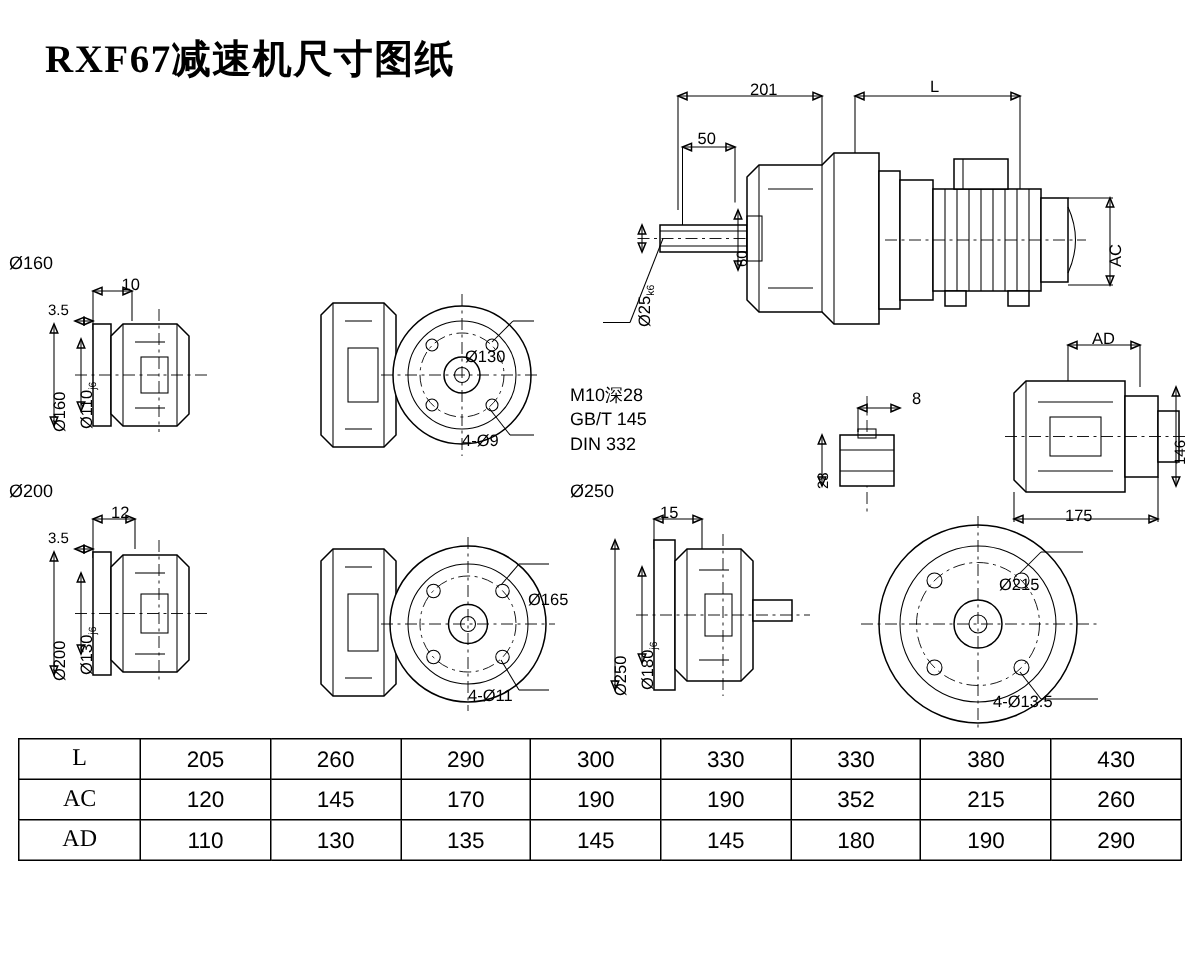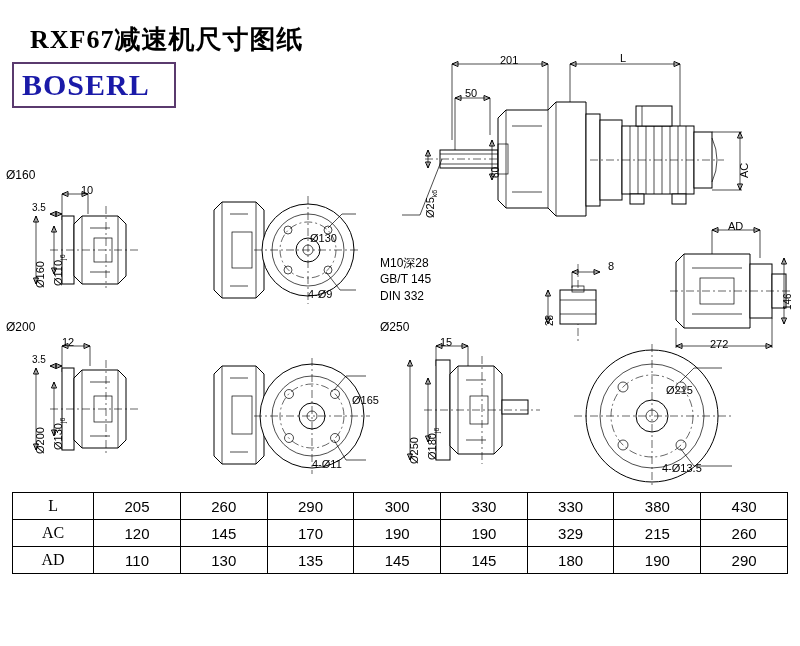--- a/index.html
+++ b/index.html
@@ -78,23 +78,20 @@
     font-size:16px;
   }
 </style>
 </head>
 <body>
 
 <div class="page">
 
   <div class="title">RXF67减速机尺寸图纸</div>
 
-  <div class="logo-box">
-    <div class="logo-text">BOSERL</div>
-  </div>
 
   <div style="position:absolute;left:380px;top:40px;width:420px;height:260px;">
     <svg width="420" height="260" viewBox="0 0 420 260">
 
       <line class="thin" x1="72" y1="24" x2="168" y2="24"></line>
       <path class="dl" d="M72 24 l6 -2.5 v5 z" fill="#000"></path>
       <path class="dl" d="M168 24 l-6 -2.5 v5 z" fill="#000"></path>
       <line class="thin" x1="72" y1="24" x2="72" y2="100"></line>
       <line class="thin" x1="168" y1="24" x2="168" y2="90"></line>
 
@@ -224,21 +221,21 @@
       <path class="dl" d="M124 106 l-2.5 -6 h5 z" fill="#000"></path>
 
       <line class="thin" x1="16" y1="128" x2="112" y2="128"></line>
       <path class="dl" d="M16 128 l6 -2.5 v5 z" fill="#000"></path>
       <path class="dl" d="M112 128 l-6 -2.5 v5 z" fill="#000"></path>
       <line class="thin" x1="16" y1="110" x2="16" y2="130"></line>
       <line class="thin" x1="112" y1="100" x2="112" y2="130"></line>
     </svg>
     <div class="lbl" style="left:68px;top:2px;">AD</div>
     <div class="lbl vert sm" style="left:122px;top:92px;">146</div>
-    <div class="lbl" style="left:50px;top:120px;">272</div>
+    <div class="lbl" style="left:50px;top:120px;">175</div>
   </div>
 
   <div class="lbl" style="left:6px;top:168px;font-size:12px;">Ø160</div>
   <div style="position:absolute;left:10px;top:180px;width:180px;height:110px;">
     <svg width="180" height="110" viewBox="0 0 180 110">
 
       <line class="thin" x1="52" y1="14" x2="78" y2="14"></line>
       <path class="dl" d="M52 14 l6 -2.5 v5 z" fill="#000"></path>
       <path class="dl" d="M78 14 l-6 -2.5 v5 z" fill="#000"></path>
       <line class="thin" x1="52" y1="14" x2="52" y2="40"></line>
@@ -328,21 +325,21 @@
       <line class="ctr" x1="96" y1="30" x2="96" y2="124"></line>
       <line class="ctr" x1="40" y1="79" x2="130" y2="79"></line>
 
       <line class="thin" x1="26" y1="38" x2="26" y2="120"></line>
       <path class="dl" d="M26 38 l-2.5 6 h5 z" fill="#000"></path>
       <path class="dl" d="M26 120 l-2.5 -6 h5 z" fill="#000"></path>
       <line class="thin" x1="44" y1="52" x2="44" y2="106"></line>
       <path class="dl" d="M44 52 l-2.5 6 h5 z" fill="#000"></path>
       <path class="dl" d="M44 106 l-2.5 -6 h5 z" fill="#000"></path>
     </svg>
-    <div class="lbl" style="left:52px;top:6px;">12</div>
+    <div class="lbl" style="left:64px;top:6px;">12</div>
     <div class="lbl sm" style="left:22px;top:24px;">3.5</div>
     <div class="lbl vert" style="left:24px;top:124px;">Ø200</div>
     <div class="lbl vert" style="left:42px;top:120px;"><span>Ø130</span><sub>j6</sub></div>
   </div>
 
   <div style="position:absolute;left:200px;top:338px;width:170px;height:140px;">
     <svg width="170" height="140" viewBox="0 0 170 140">
       <path class="wht" d="M14 36 L22 28 L56 28 L64 36 L64 118 L56 126 L22 126 L14 118 Z"></path>
       <line class="thin" x1="22" y1="28" x2="22" y2="126"></line>
       <line class="thin" x1="56" y1="28" x2="56" y2="126"></line>
@@ -438,21 +435,21 @@
         <td>380</td>
         <td>430</td>
       </tr>
       <tr>
         <td class="rowlabel">AC</td>
         <td>120</td>
         <td>145</td>
         <td>170</td>
         <td>190</td>
         <td>190</td>
-        <td>329</td>
+        <td>352</td>
         <td>215</td>
         <td>260</td>
       </tr>
       <tr>
         <td class="rowlabel">AD</td>
         <td>110</td>
         <td>130</td>
         <td>135</td>
         <td>145</td>
         <td>145</td>

